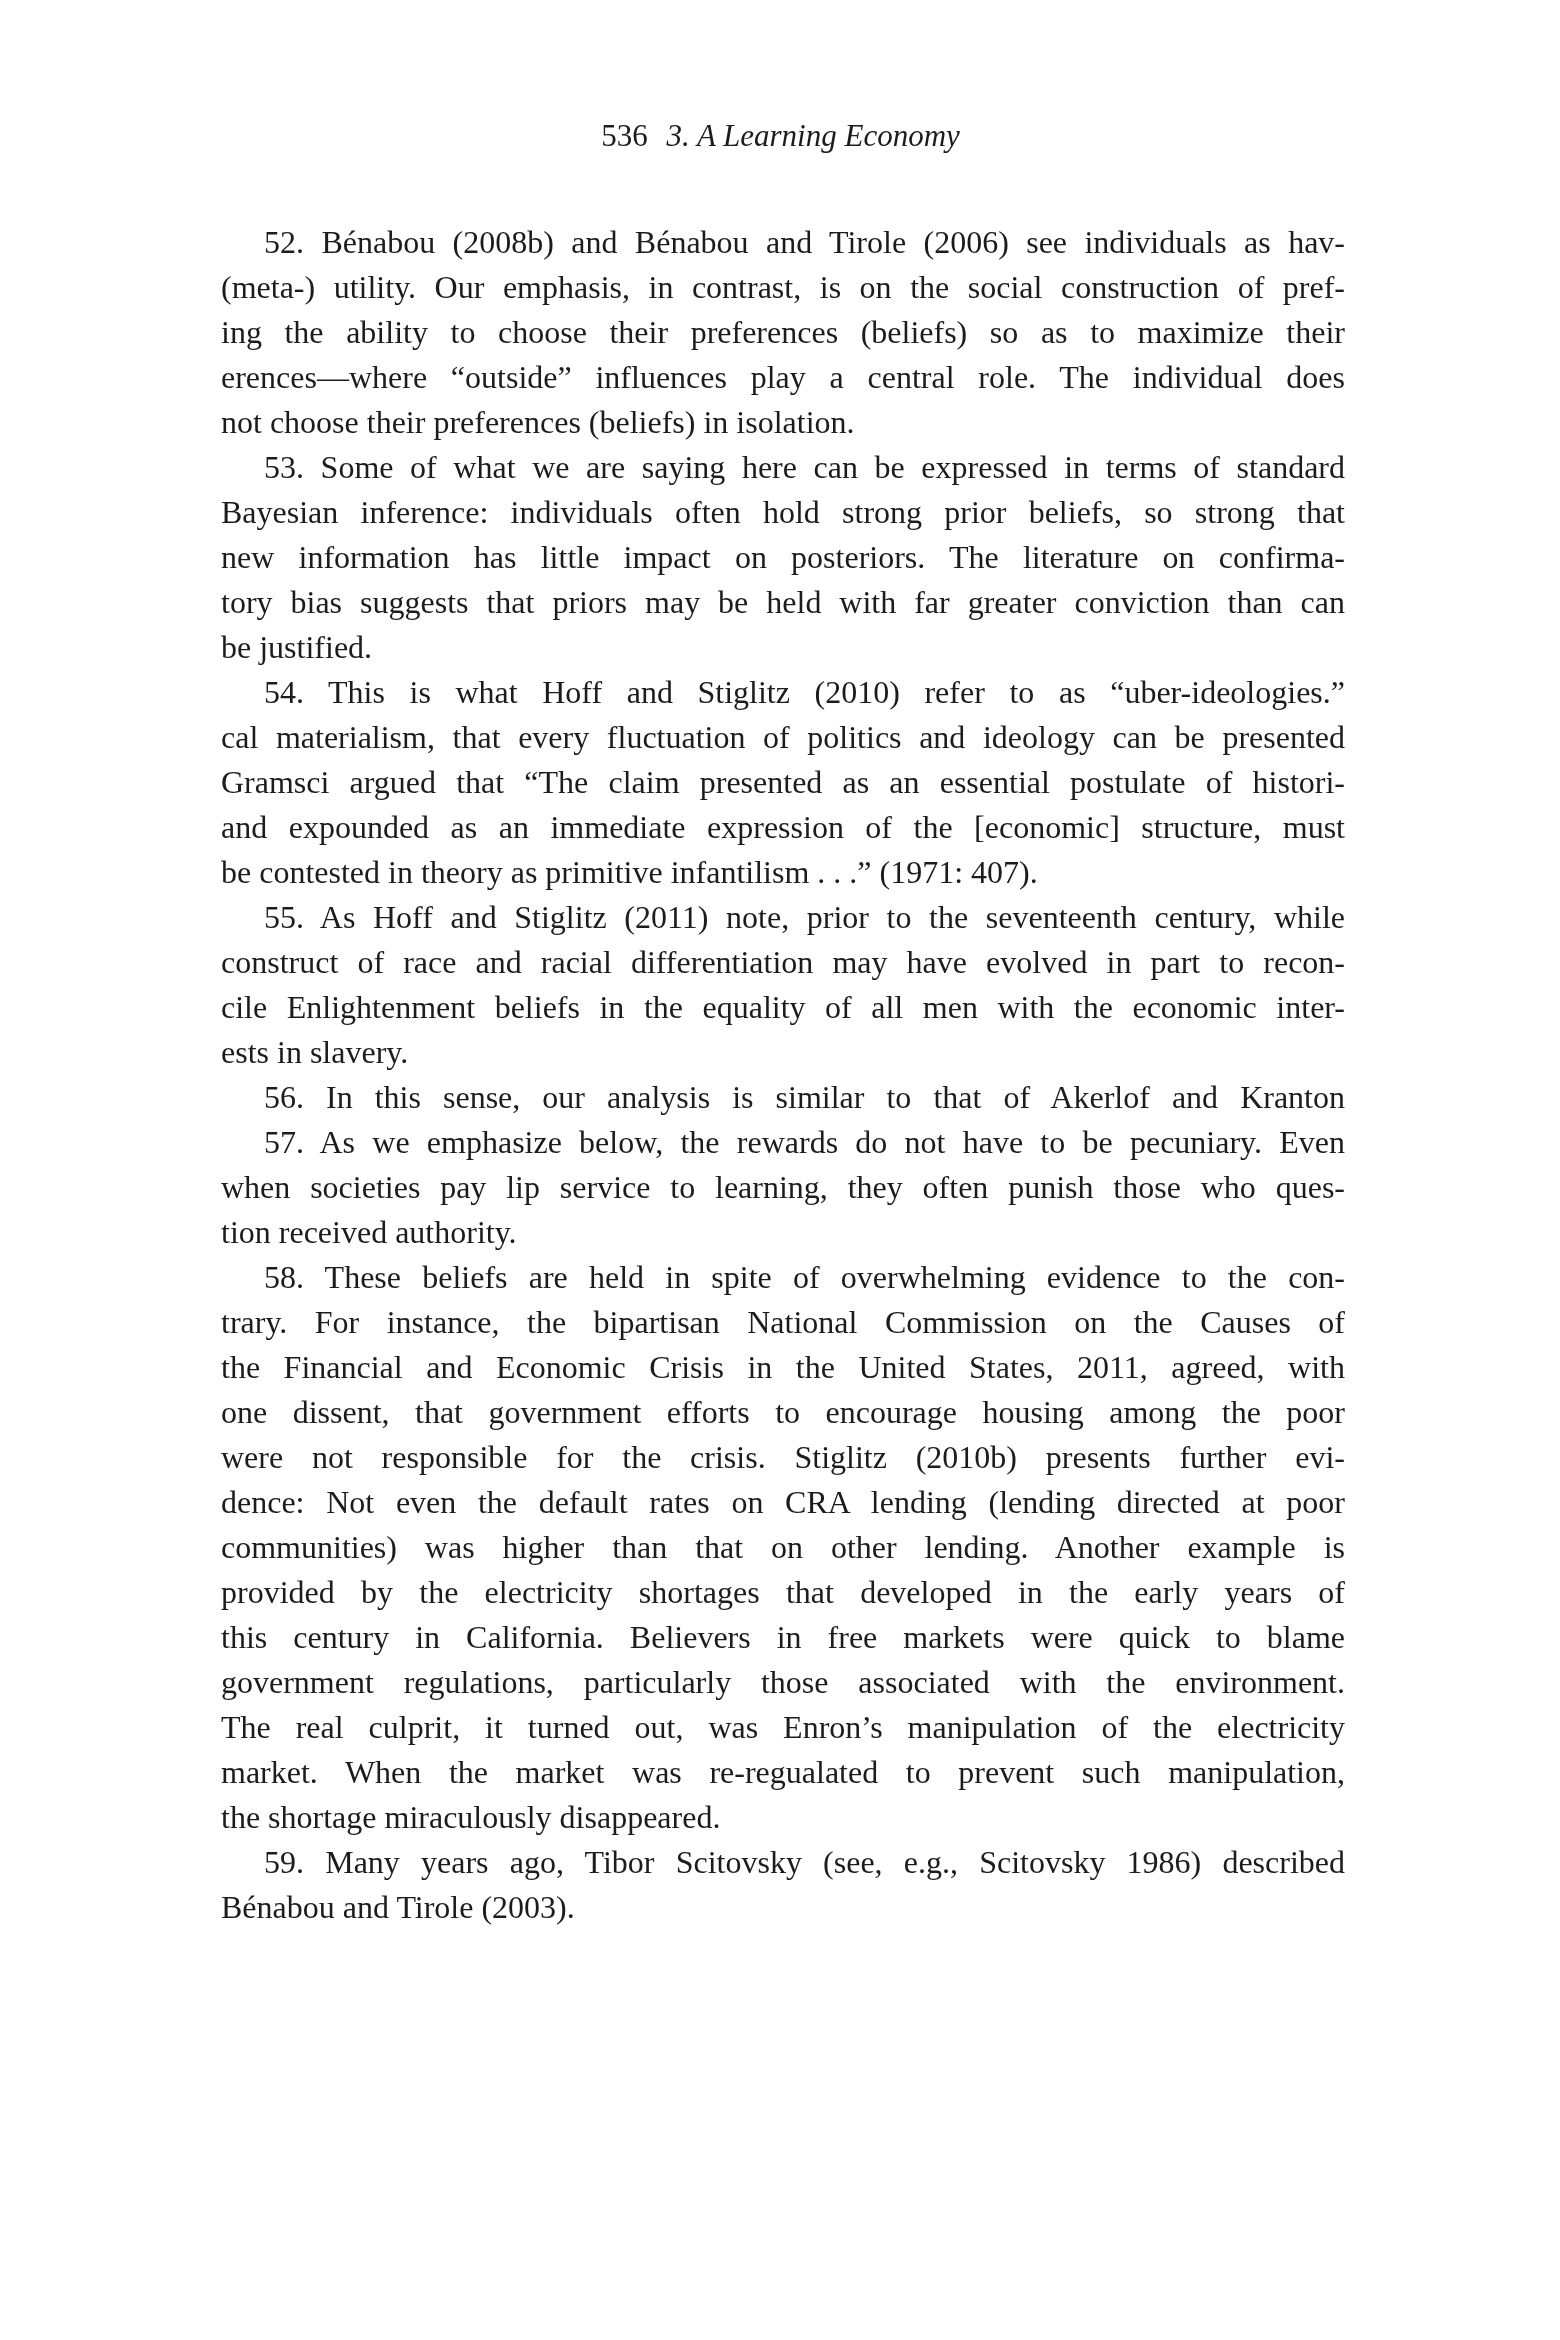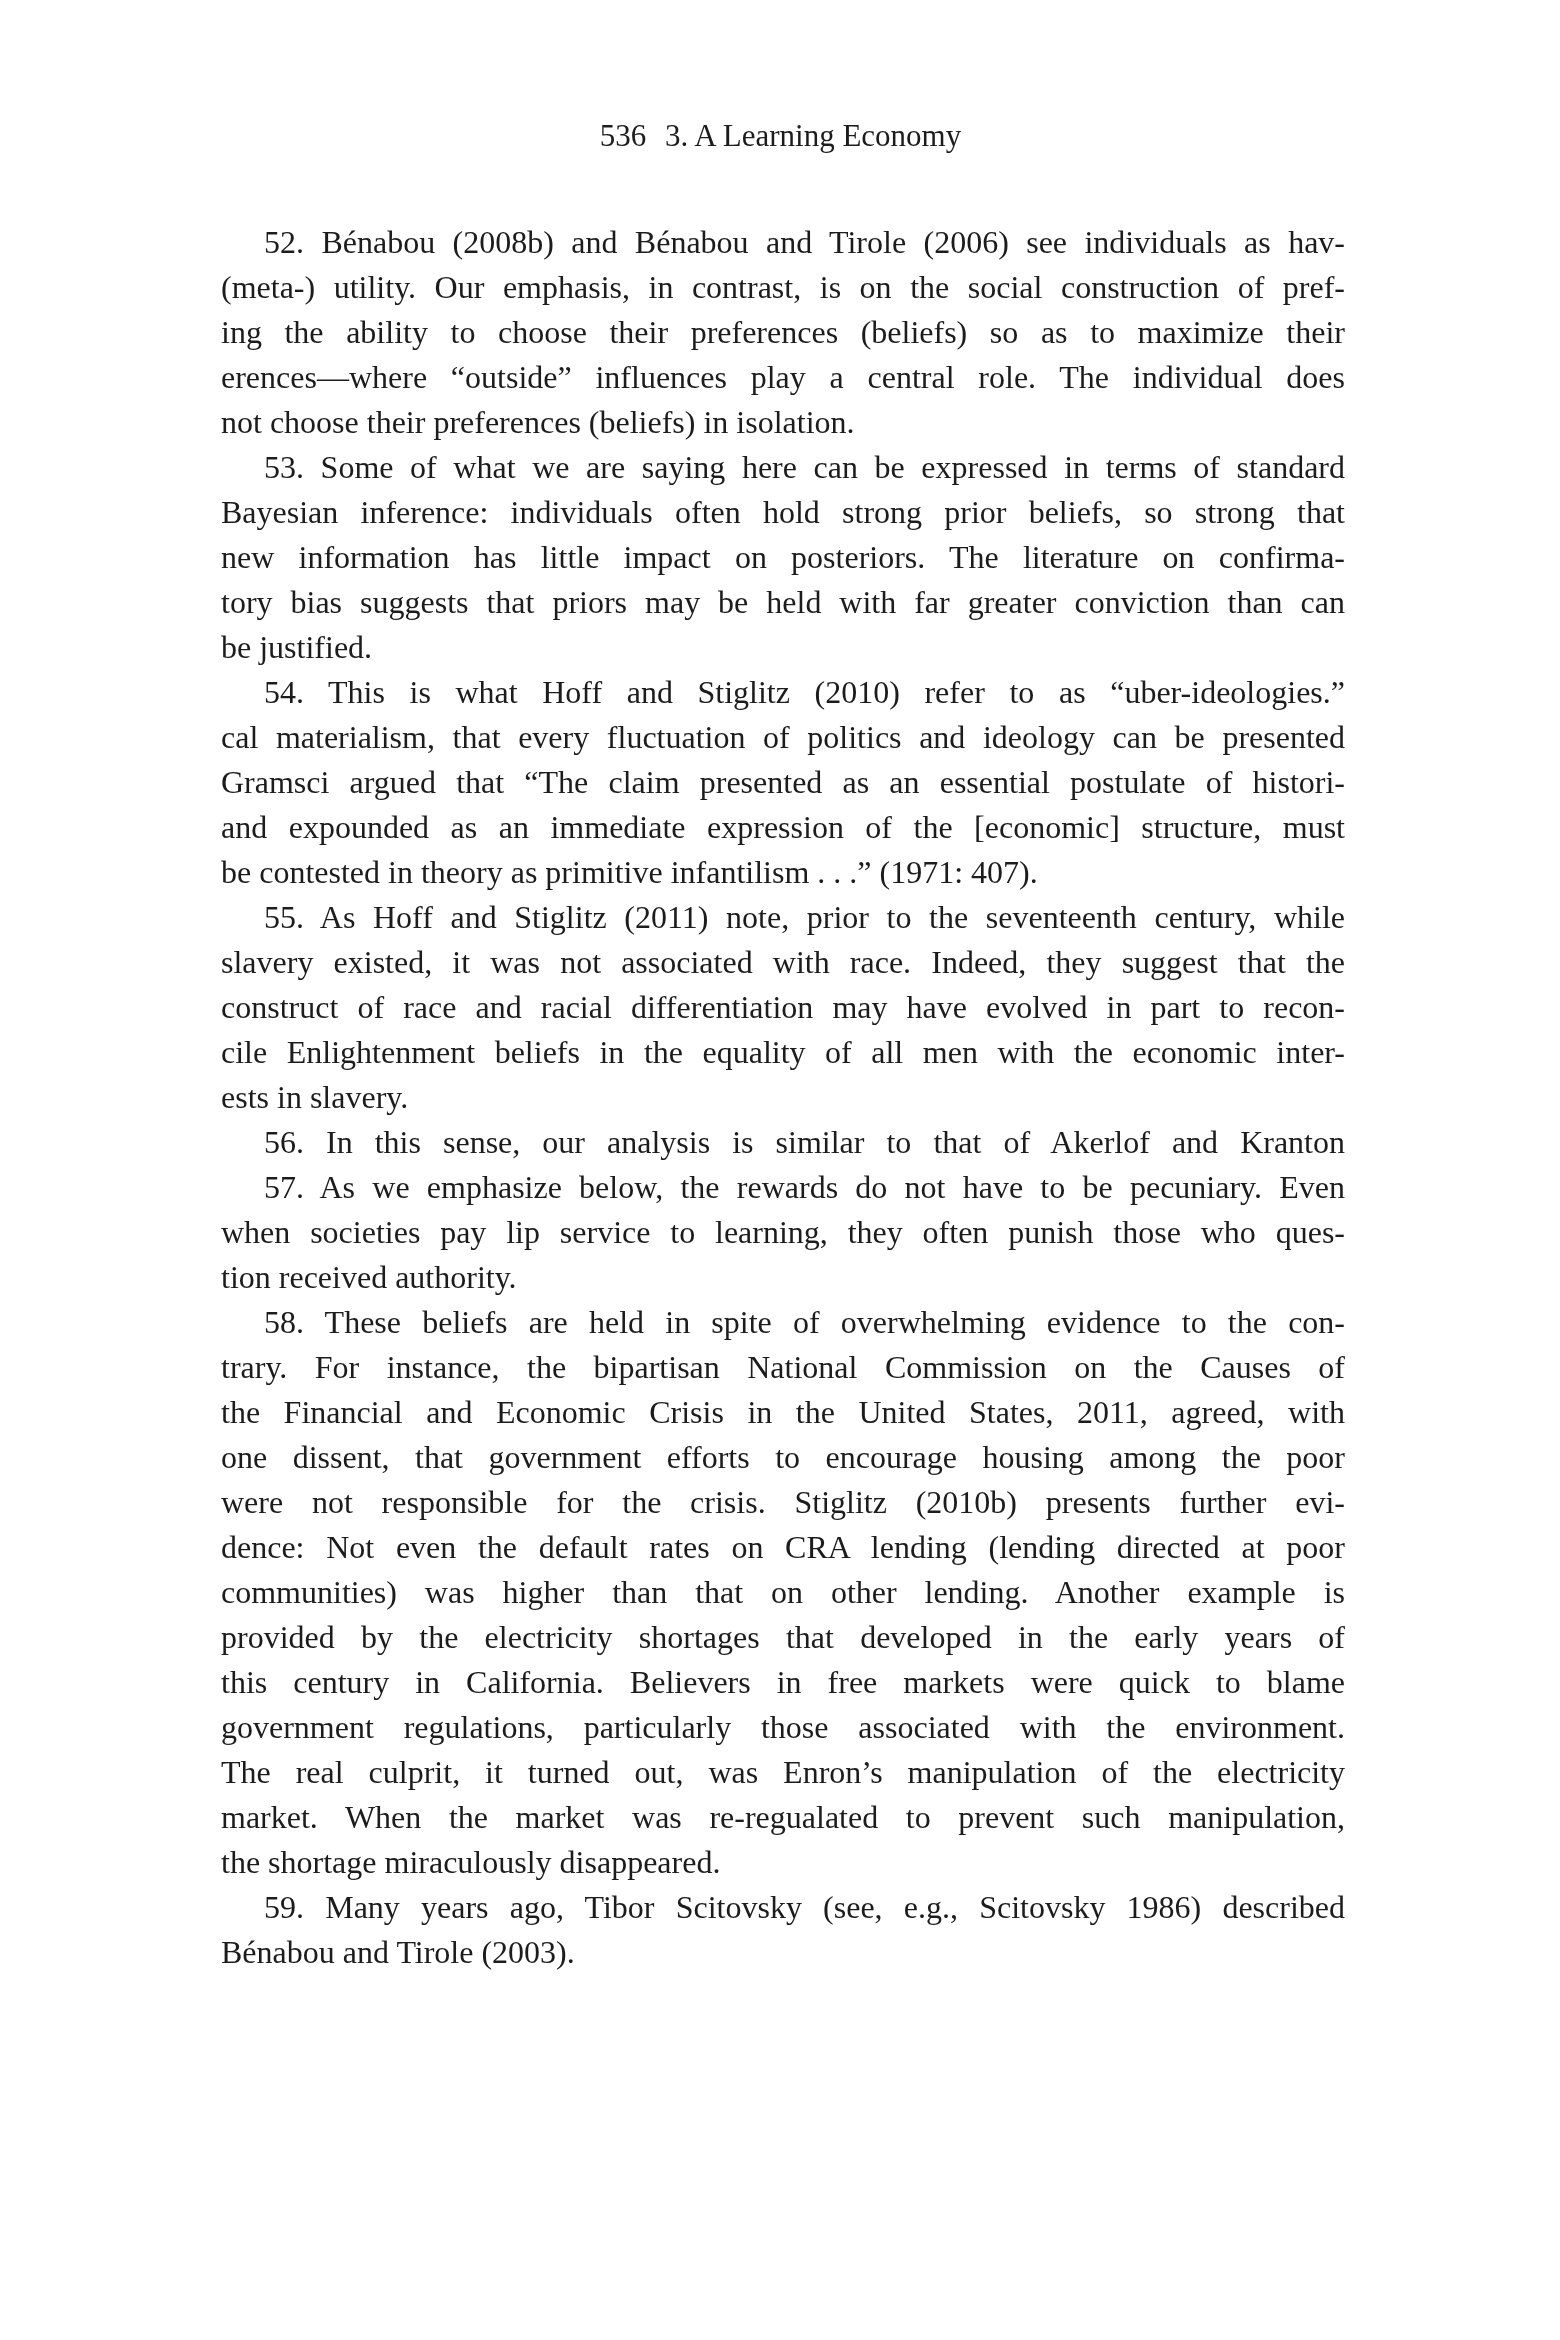--- a/index.html
+++ b/index.html
@@ -1,21 +1,21 @@
 <!DOCTYPE html>
 <html><head>
 <meta charset="utf-8">
 <style>
   html, body { margin: 0; padding: 0; background: #ffffff; }
   body { width: 1561px; height: 2341px; position: relative; overflow: hidden;
          font-family: "Liberation Serif", "DejaVu Serif", serif; color: #1c1c1c; }
   .running-head { position: absolute; top: 117px; left: 0; width: 1561px; text-align: center;
                   font-size: 31px; line-height: 38px; }
   .running-head .num { margin-right: 11px; }
-  .running-head .title { }
+  .running-head .title { font-style: italic; }
   .body { position: absolute; top: 220px; left: 221px; width: 1124px; font-size: 32px; line-height: 45px; }
   .line { display: block; text-align: justify; text-align-last: justify; white-space: nowrap; height: 45px; overflow: visible; }
   .line.last { text-align-last: left; }
   .line.indent { padding-left: 43px; }
 </style>
 </head>
 <body>
 
 <div class="running-head">
   <span class="num">536</span>
@@ -39,21 +39,20 @@
     </div>
     <div>
       <span class="line indent">54. This is what Hoff and Stiglitz (2010) refer to as “uber-ideologies.”</span>
       <span class="line">cal materialism, that every fluctuation of politics and ideology can be presented</span>
       <span class="line">Gramsci argued that “The claim presented as an essential postulate of histori-</span>
       <span class="line">and expounded as an immediate expression of the [economic] structure, must</span>
       <span class="line last">be contested in theory as primitive infantilism . . .” (1971: 407).</span>
     </div>
     <div>
       <span class="line indent">55. As Hoff and Stiglitz (2011) note, prior to the seventeenth century, while</span>
-      <span class="line">slavery existed, it was not associated with race. Indeed, they suggest that the</span>
       <span class="line">construct of race and racial differentiation may have evolved in part to recon-</span>
       <span class="line">cile Enlightenment beliefs in the equality of all men with the economic inter-</span>
       <span class="line last">ests in slavery.</span>
     </div>
     <div>
       <span class="line indent">56. In this sense, our analysis is similar to that of Akerlof and Kranton</span>
     </div>
     <div>
       <span class="line indent">57. As we emphasize below, the rewards do not have to be pecuniary. Even</span>
       <span class="line">when societies pay lip service to learning, they often punish those who ques-</span>

